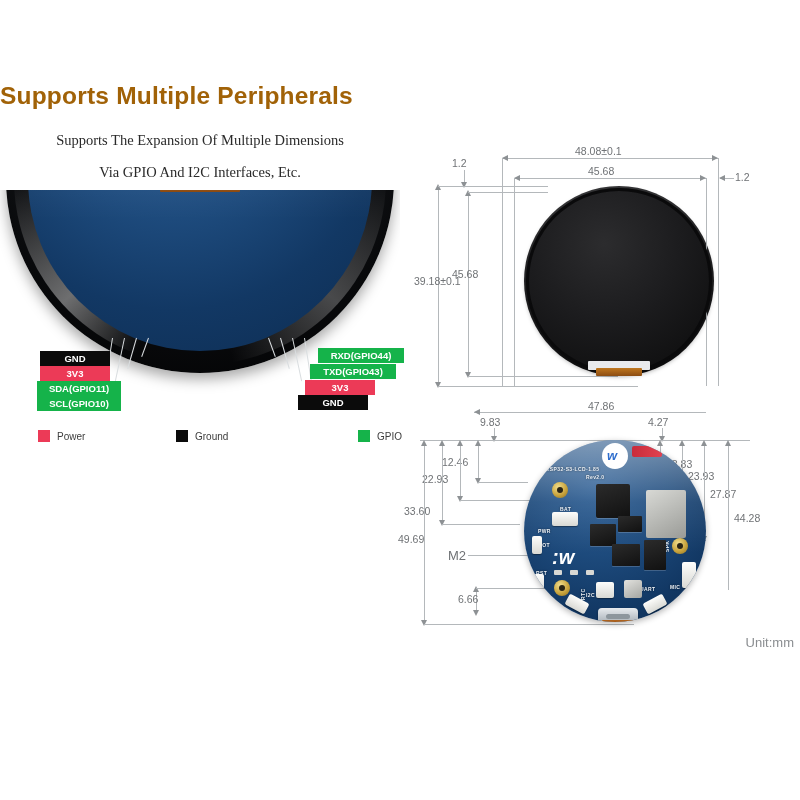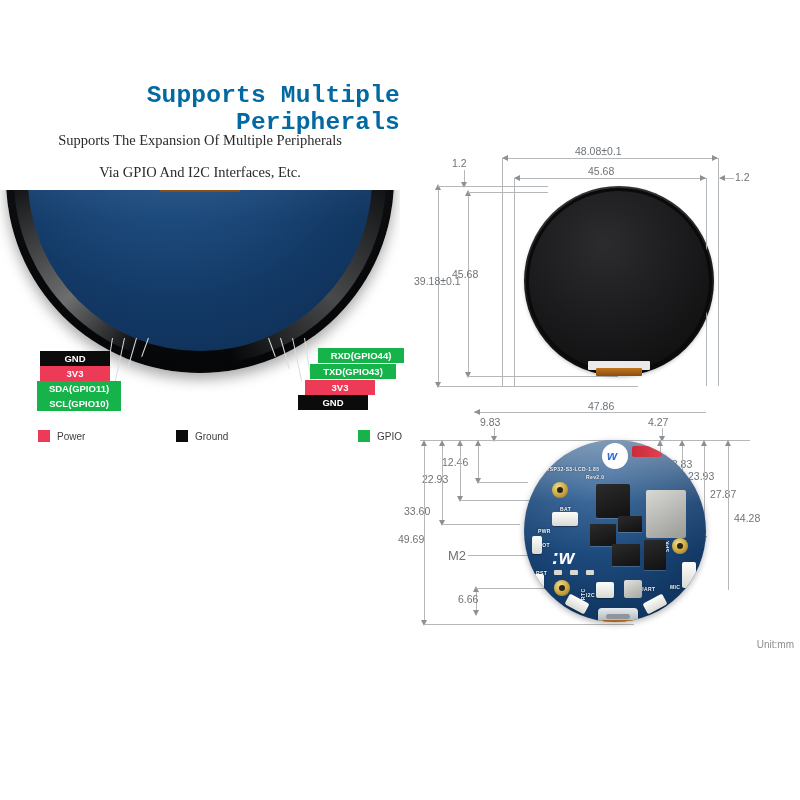--- a/index.html
+++ b/index.html
@@ -5,22 +5,22 @@
   html,body{margin:0;padding:0;}
   body{
     width:800px;height:800px;background:#ffffff;
     font-family:"Liberation Sans",sans-serif;color:#231f20;
     overflow:hidden;position:relative;
   }
   .page{position:relative;width:800px;height:800px;}
 
   
   .title{
-    font-family:Liberation Mono, monospace;
-    font-weight:bold;color:#0369a1;text-align:right;
+    font-family:Liberation Sans, sans-serif;
+    font-weight:bold;color:#a16207;text-align:left;
   }
   #left-title{position:absolute;left:0;top:82px;width:400px;font-size:24.5px;letter-spacing:.2px;}
   #right-title{position:absolute;left:420px;top:84px;width:380px;font-size:21.5px;}
   .subtitle{
     position:absolute;left:0;width:400px;text-align:center;
     font-family:"Liberation Serif",serif;font-size:14.5px;color:#2a2a2a;
   }
   #sub1{top:132px;}
   #sub2{top:164px;}
 
@@ -105,29 +105,29 @@
   .lcd-tab2{position:absolute;left:168px;top:221px;width:62px;height:9px;background:#e9eaec;border-radius:1px;}
 
   
   #board-drawing{position:absolute;left:420px;top:400px;width:380px;height:260px;}
   .bpcb{
     position:absolute;left:104px;top:40px;width:182px;height:182px;border-radius:50%;
     background:radial-gradient(circle at 40% 25%,#2e5f95 0%,#1d4a7c 40%,#123864 72%,#0d2c51 100%);
     overflow:hidden;box-shadow:0 2px 6px rgba(0,0,0,.3);
   }
   .wslogo{position:absolute;color:#fff;font-weight:bold;font-style:italic;}
-  .unit{position:absolute;right:6px;bottom:10px;font-size:10px;color:#8a8d90;}
+  .unit{position:absolute;right:6px;bottom:10px;font-size:13px;color:#8a8d90;}
 </style>
 </head>
 <body>
 
 <div class="page">
 
   <div class="title" id="left-title">Supports Multiple Peripherals</div>
-  <div class="subtitle" id="sub1">Supports The Expansion Of Multiple Peripherals</div>
+  <div class="subtitle" id="sub1">Supports The Expansion Of Multiple Dimensions</div>
   <div class="subtitle" id="sub2">Via GPIO And I2C Interfaces, Etc.</div>
 
   <div id="left-photo">
     <div class="bezel"></div>
     <div class="bezel-gloss"></div>
 
     <div class="pcb">
       <div class="pcb-hi"></div>
 
       <div class="cmp flex" style="left:132px;top:175px;width:80px;height:10px;"></div>

